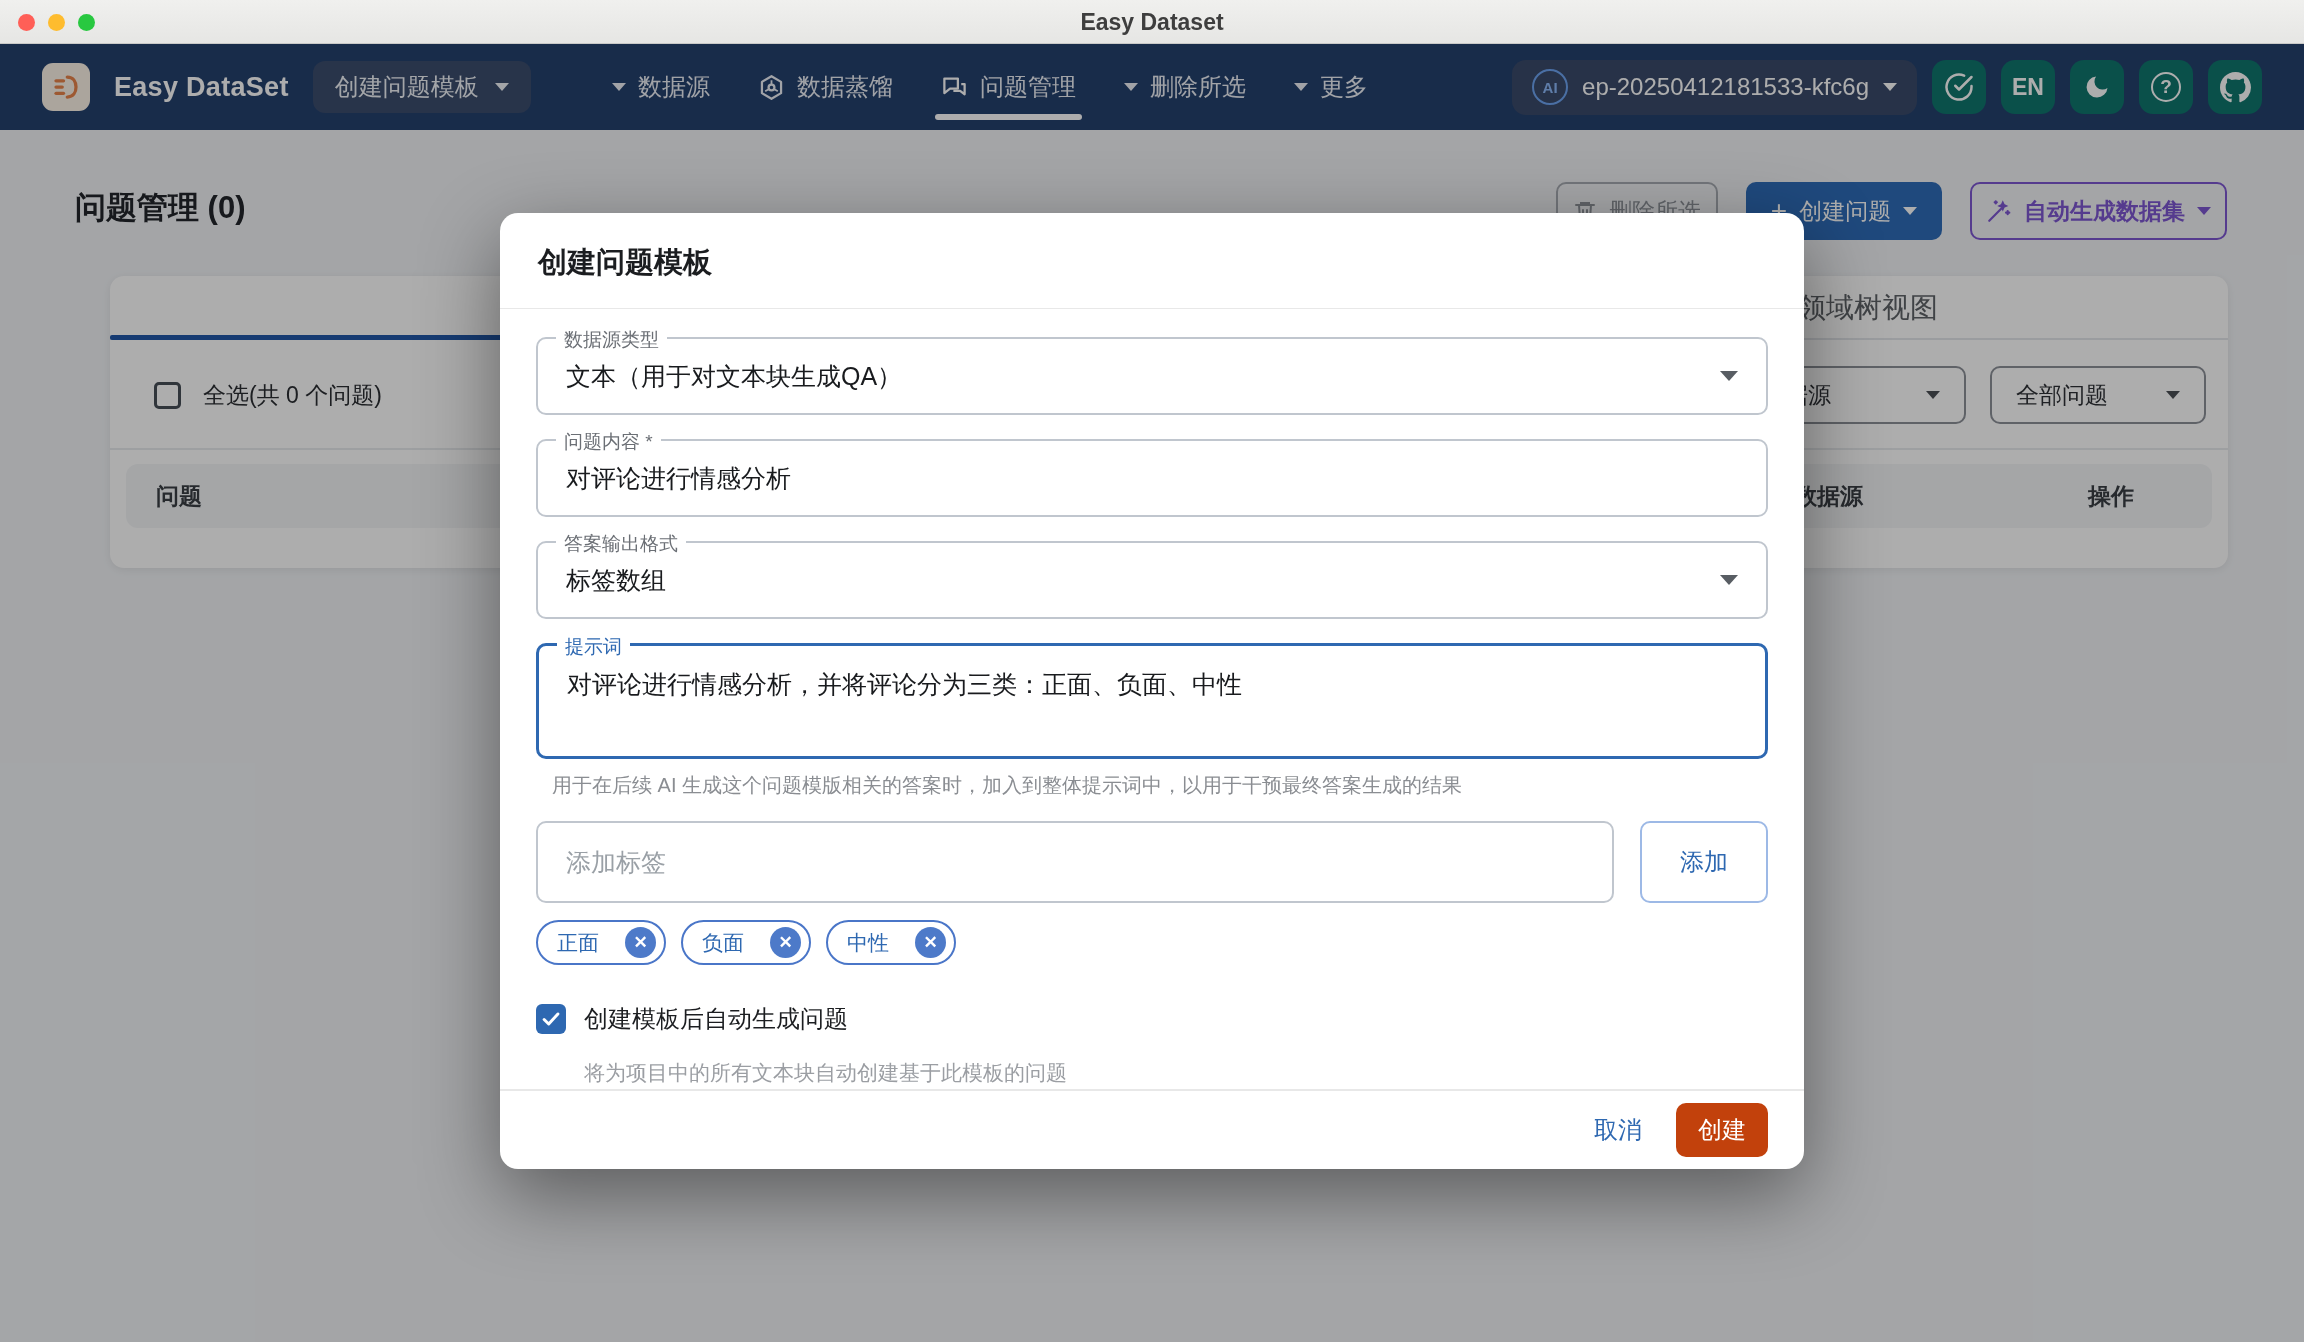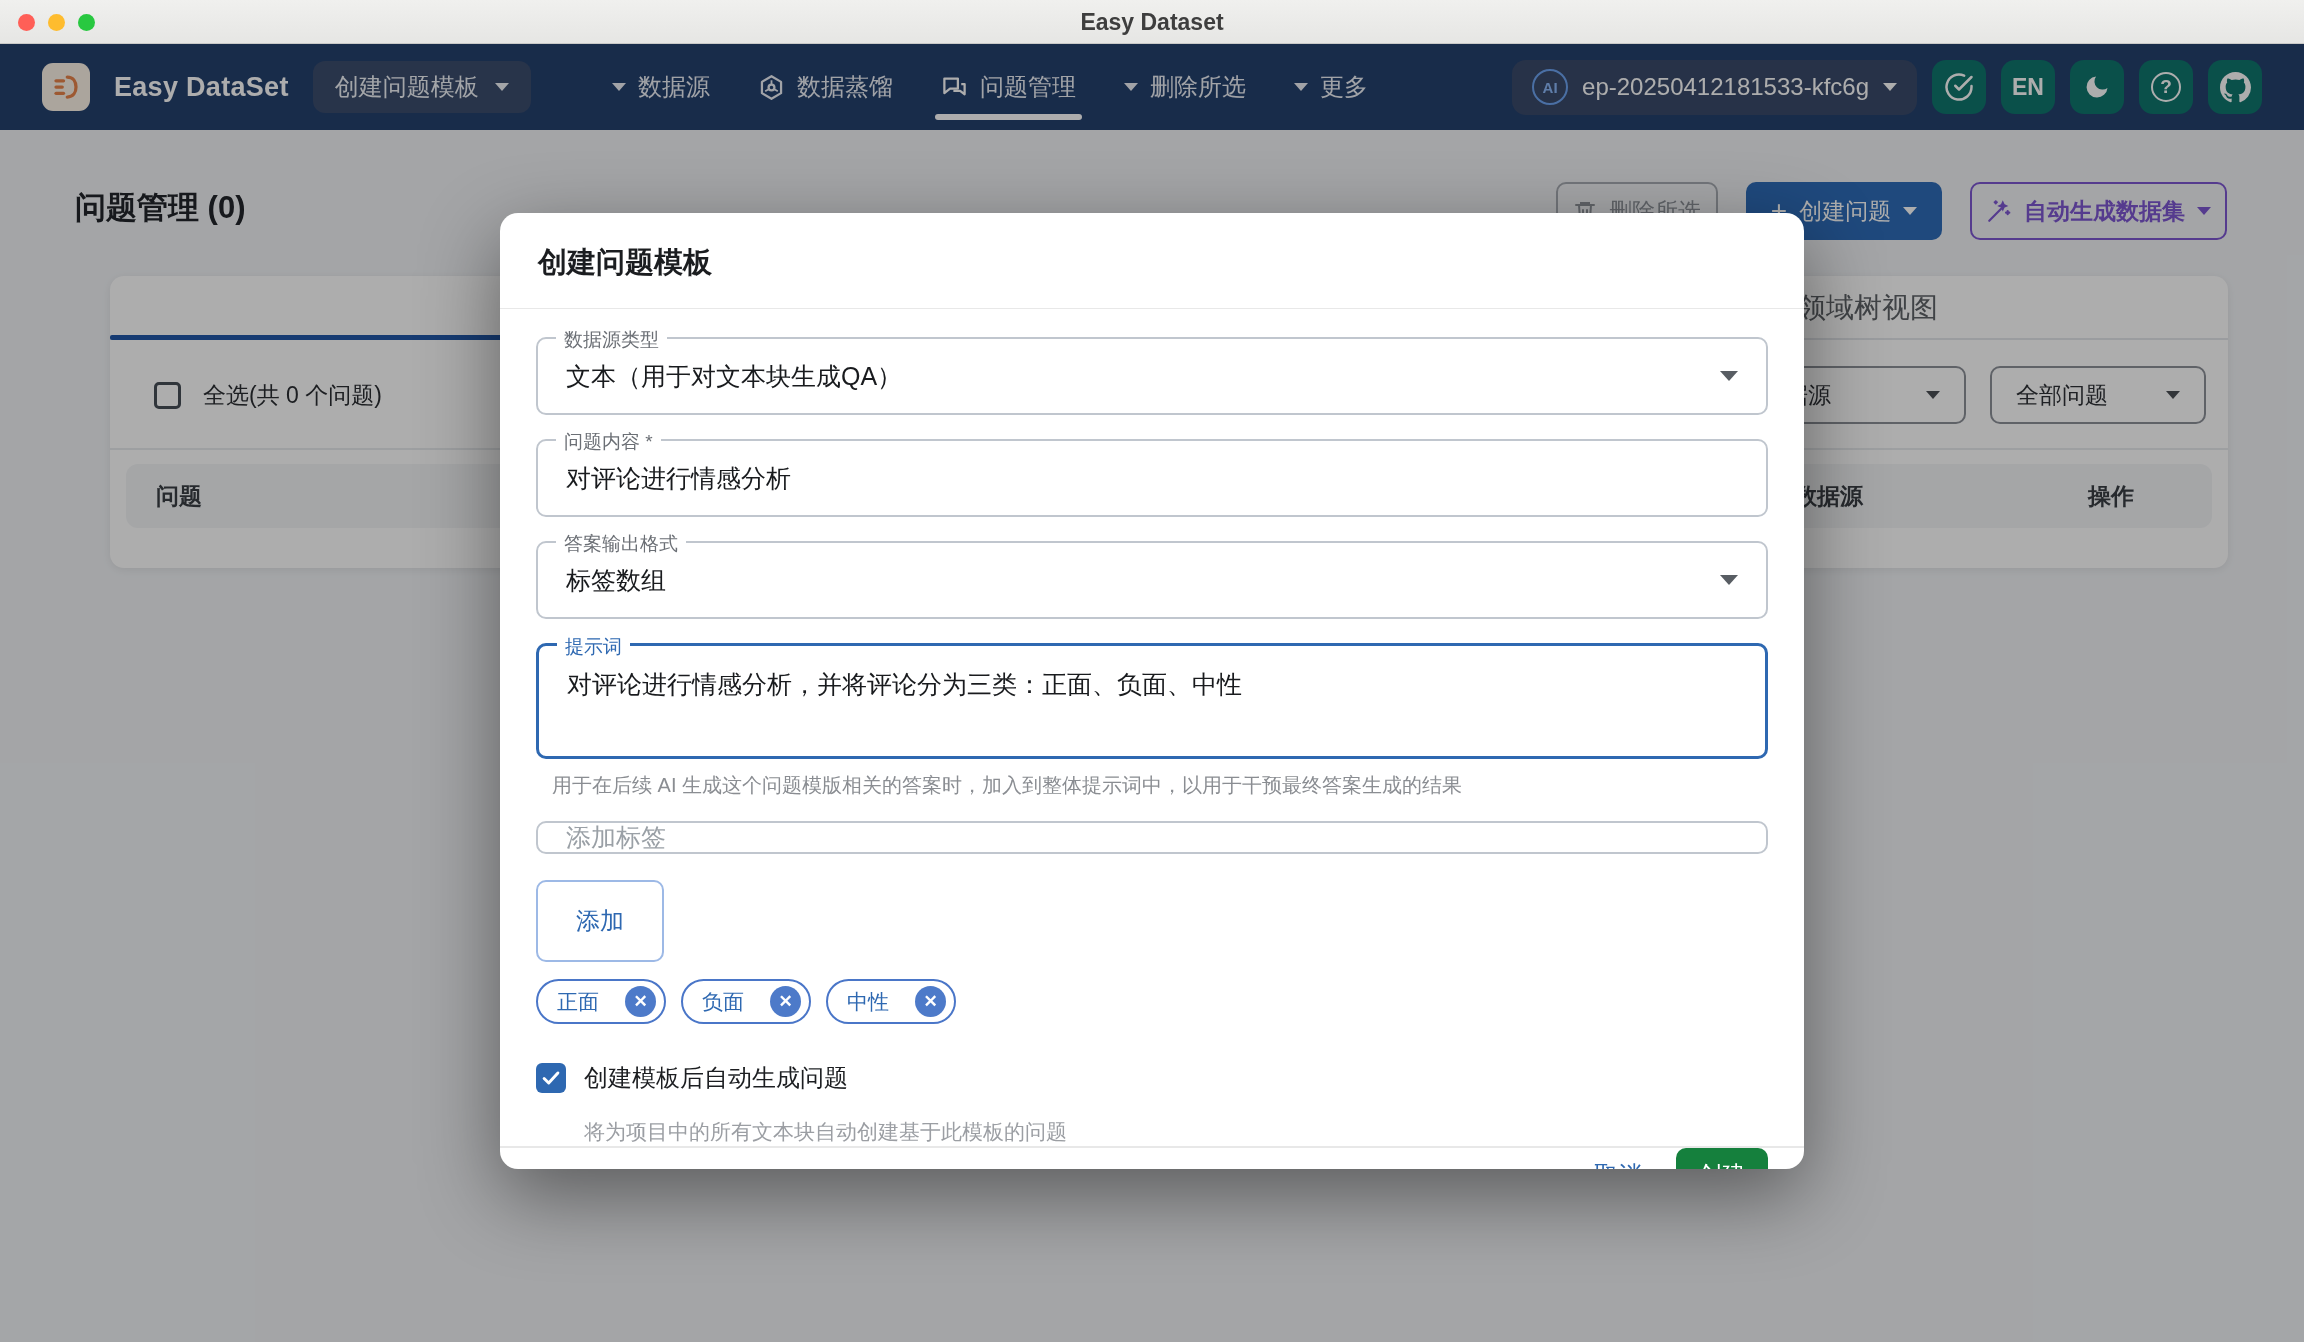--- a/index.html
+++ b/index.html
@@ -68,34 +68,34 @@
   .modal-header { padding:30px 38px 25px; font-size:29px; font-weight:600; color:#1b1d20; border-bottom:1px solid #e8e8e8; }
   .modal-body { padding:28px 36px 0; flex:1; }
   .mfield { position:relative; border:2px solid #c0c6ce; border-radius:10px; height:78px; display:flex; align-items:center; padding:0 28px; background:#fff; cursor:pointer; }
   .mfield + .mfield { margin-top:24px; }
   .mlabel { position:absolute; top:-12px; left:18px; background:#fff; padding:0 8px; font-size:19px; color:#6b6f75; }
   .mvalue { font-size:25px; color:#191b1e; }
   .mfield .caret { color:#585d63; margin-left:auto; border-left-width:9px; border-right-width:9px; border-top-width:10px; }
   .mfield.focused { border:3px solid #2e68b1; height:116px; align-items:flex-start; padding-top:22px; }
   .mfield.focused .mlabel { color:#2e68b1; }
   .helper { margin:13px 0 0 16px; font-size:20px; color:#8a8d92; }
-  .tagrow { margin-top:22px; display:flex; gap:26px;flex-direction:column; }
+  .tagrow { margin-top:22px; display:flex; gap:26px; }
   .tag-input { flex:1; height:82px; border:2px solid #c0c6ce; border-radius:10px; font-size:25px; color:#191b1e; padding:0 28px; outline:none; font-family:"Liberation Sans",sans-serif; background:#fff; }
   .tag-input::placeholder { color:#9aa0a6; }
   .btn-add { width:128px; height:82px; border:2px solid #9db9e6; border-radius:10px; color:#2e68b1; font-size:24px; background:#fff; display:flex; align-items:center; justify-content:center; cursor:pointer; }
   .chips { margin-top:17px; display:flex; gap:15px; }
   .chip { display:flex; align-items:center; gap:26px; height:45px; border:2px solid #4a76c8; border-radius:23px; padding:0 8px 0 19px; color:#2e68b1; font-size:21px; font-weight:500; background:#fff; }
   .chip-x { width:31px; height:31px; border-radius:50%; background:#4d7ac9; color:#fff; font-size:17px; font-weight:700; display:flex; align-items:center; justify-content:center; cursor:pointer; }
   .cbrow { margin-top:38px; display:flex; align-items:center; gap:18px; }
   .cb-checked { width:30px; height:30px; border-radius:6px; background:#2e68b1; display:flex; align-items:center; justify-content:center; cursor:pointer; }
   .cbrow-label { font-size:24px; color:#1c1e21; }
   .sub-helper { margin:24px 0 0 48px; font-size:21px; color:#9b9ea3; }
   .modal-footer { margin-top:auto; border-top:2px solid #e8e8e8; height:80px; display:flex; align-items:center; justify-content:flex-end; gap:34px; padding:0 36px; }
   .btn-cancel { color:#2e68b1; font-size:24px; background:none; border:none; cursor:pointer; font-family:"Liberation Sans",sans-serif; }
-  .btn-submit { width:92px; height:54px; border-radius:10px; background:#15803d; color:#fff; font-size:24px; border:none; cursor:pointer; display:flex; align-items:center; justify-content:center; font-family:"Liberation Sans",sans-serif; }
+  .btn-submit { width:92px; height:54px; border-radius:10px; background:#c2410c; color:#fff; font-size:24px; border:none; cursor:pointer; display:flex; align-items:center; justify-content:center; font-family:"Liberation Sans",sans-serif; }
   svg { display:block; }
 </style>
 </head>
 <body>
 
 <div class="screen">
 
   <div class="titlebar">
     <div class="lights">
       <div class="light red"></div>

